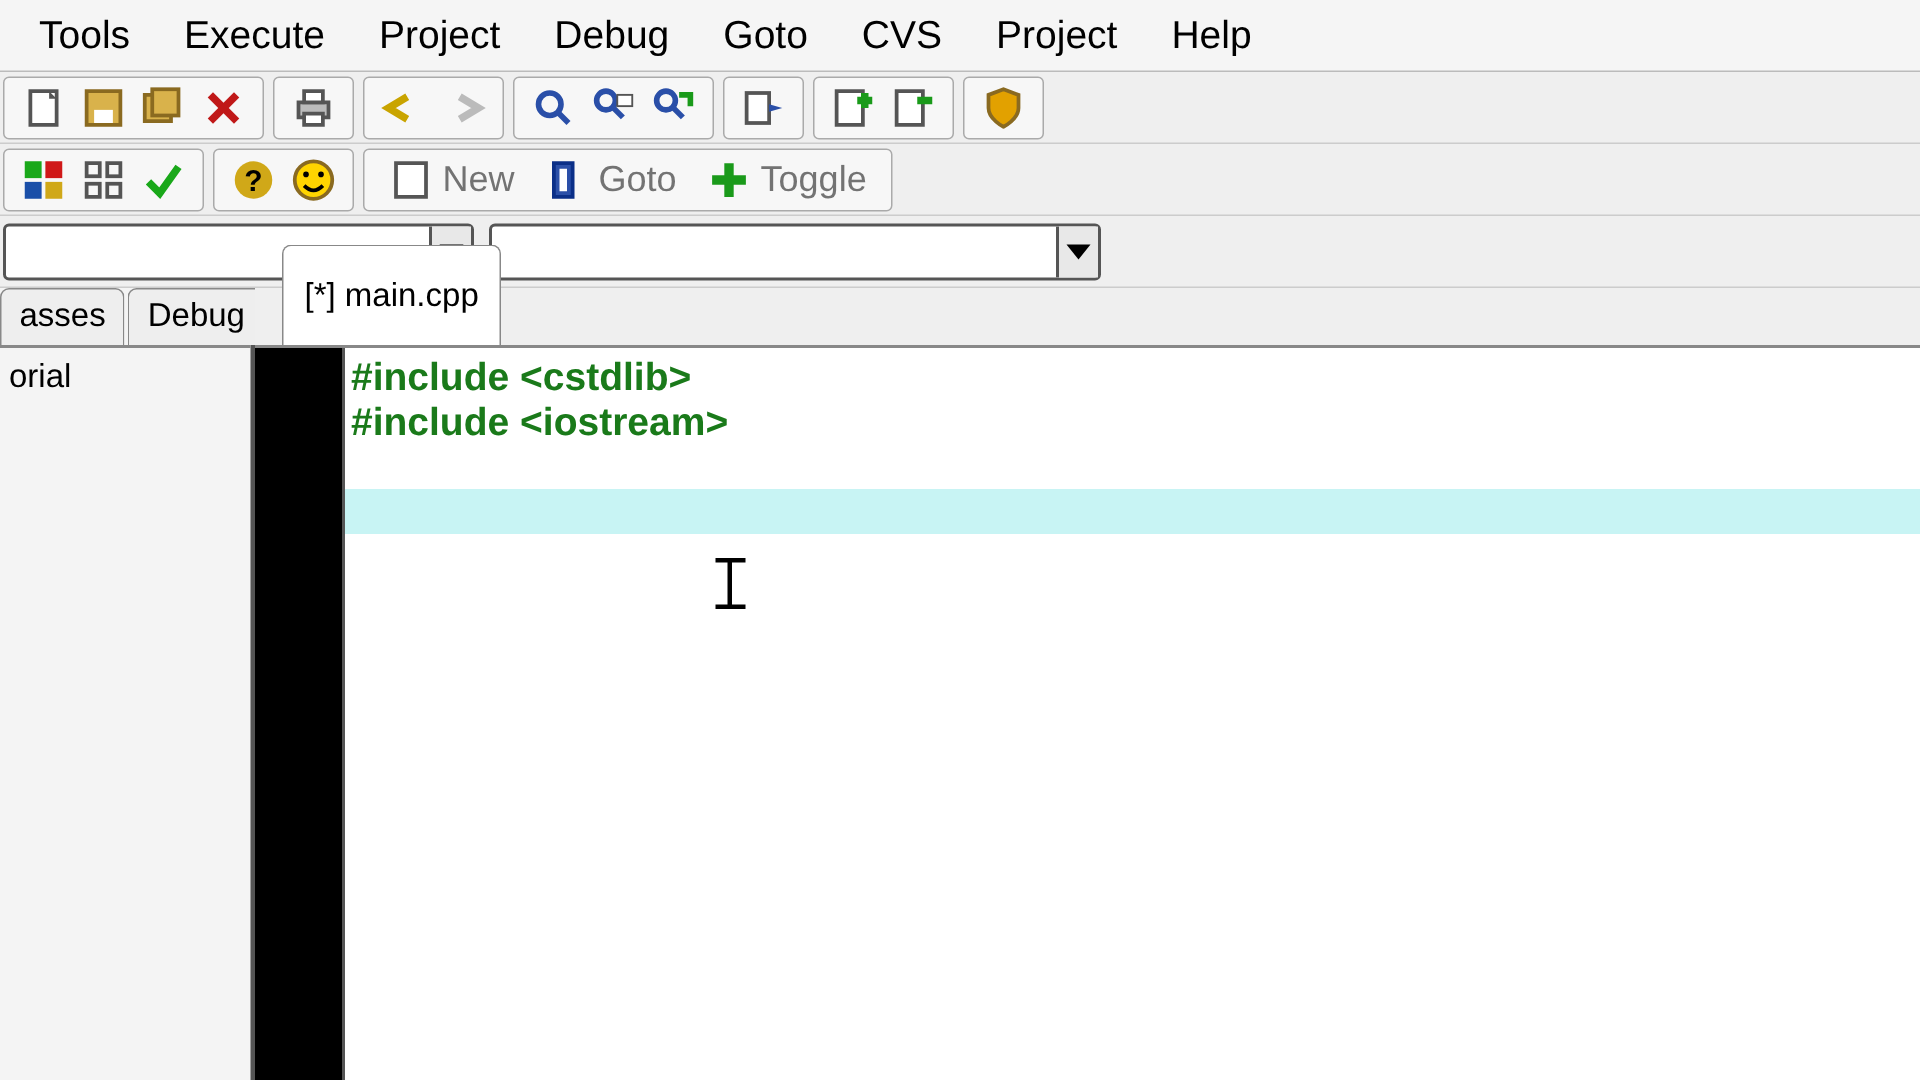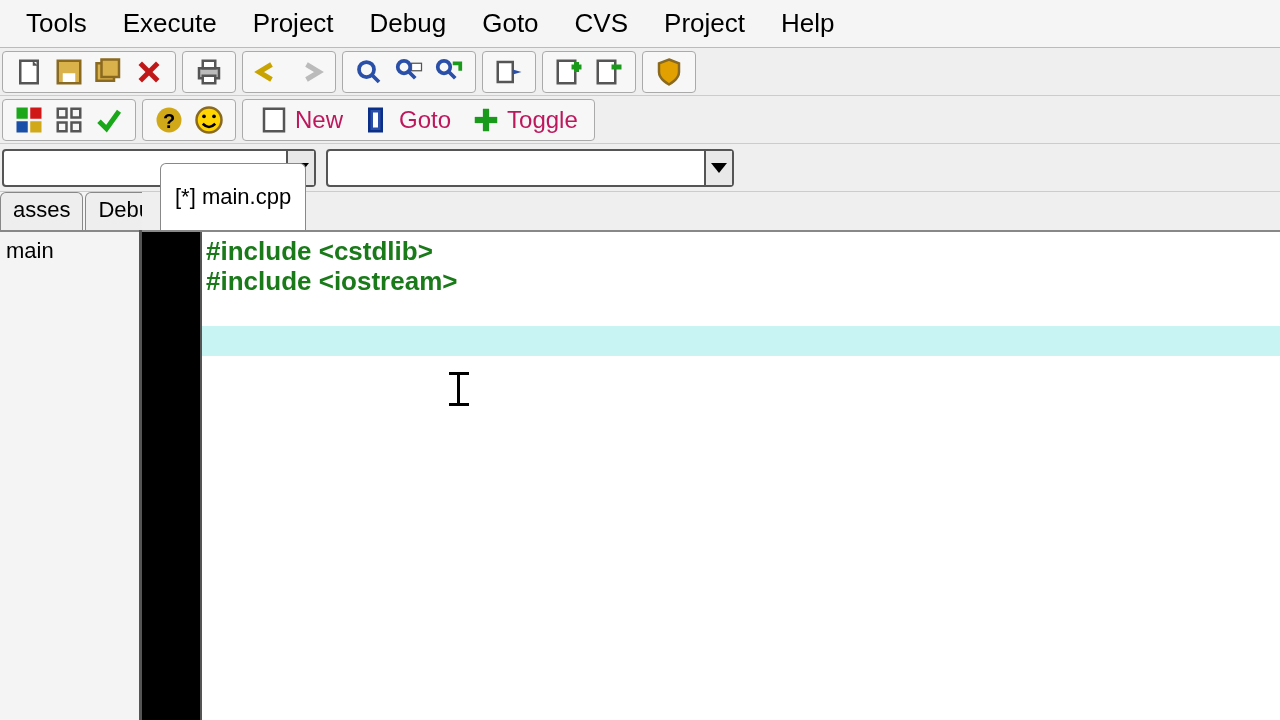--- a/index.html
+++ b/index.html
@@ -53,21 +53,21 @@
     border-radius: 3px;
     cursor: pointer;
   }
   .tb-btn svg, .tb-btn-lbl svg { width: 30px; height: 30px; }
   .tb-btn-lbl {
     width: auto;
     padding: 0 10px;
     gap: 6px;
     font-size: 24px;
   }
-  .tb-btn-lbl span.lbl { color: #be185d; }
+  .tb-btn-lbl span.lbl { color: #737373; }
 
   
   .drop-row {
     display: flex;
     align-items: center;
     height: 48px;
     padding-left: 2px;
     background: #efefef;
     border-bottom: 1px solid #ccc;
   }
@@ -103,21 +103,21 @@
   }
 
   
   .content {
     position: absolute;
     left: 0; right: 0;
     top: 192px; bottom: 0;
     display: flex;
   }
   .side-panel {
-    width: 142px;
+    width: 170px;
     border-right: 3px solid #555;
     background: #f4f4f4;
     position: relative;
   }
   .side-tabs {
     display: flex;
     height: 40px;
     border-bottom: 2px solid #888;
   }
   .side-tab {
@@ -401,21 +401,21 @@
     <div class="dd-btn"></div>
   </div>
 </div>
 
 <div class="content">
   <div class="side-panel">
     <div class="side-tabs">
       <div class="side-tab">asses</div>
       <div class="side-tab">Debug</div>
     </div>
-    <div class="side-content">main</div>
+    <div class="side-content">orial</div>
   </div>
 
   <div class="editor-panel">
     <div class="editor-tabs">
       <div class="editor-tab">[*] main.cpp</div>
     </div>
     <div class="editor-body">
       <div class="gutter"></div>
       <div class="code-area">
         <div class="code-line">#include &lt;cstdlib&gt;</div>

